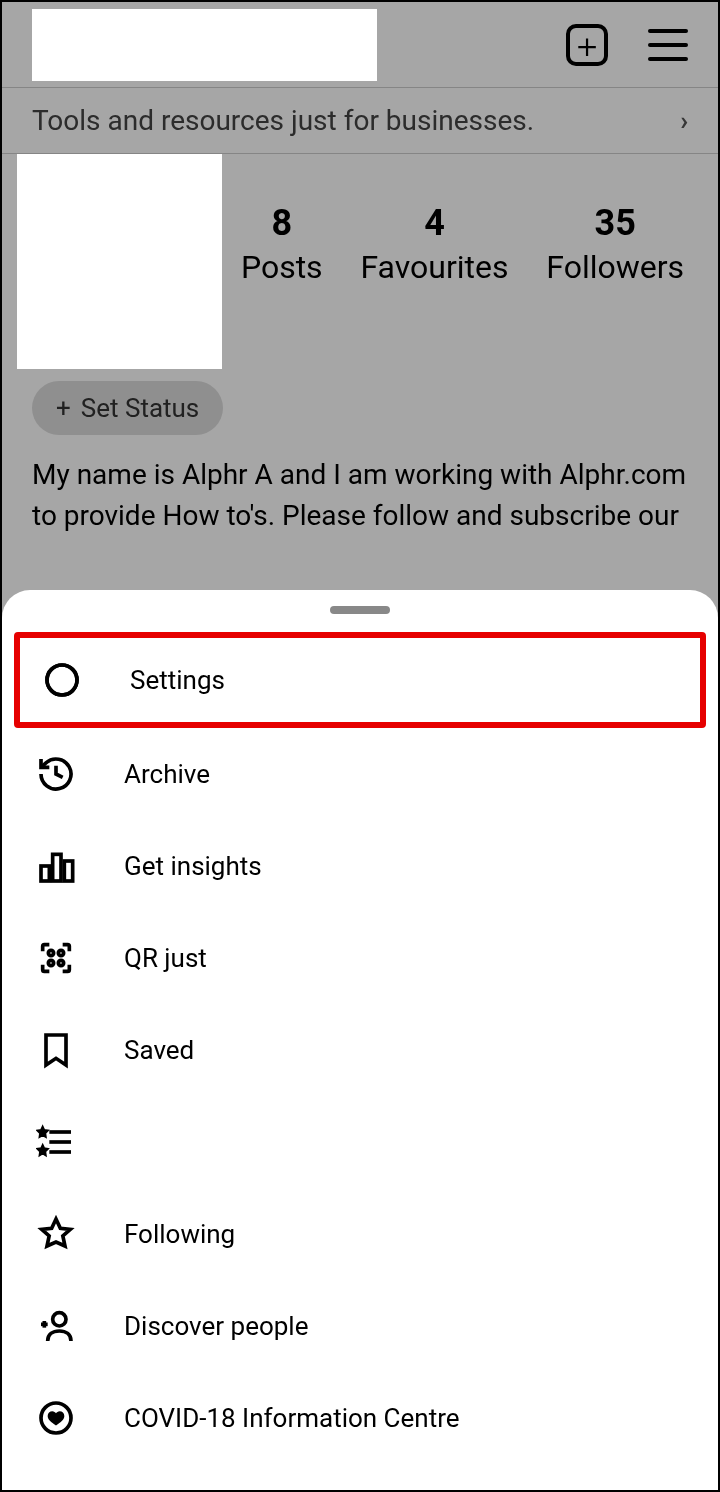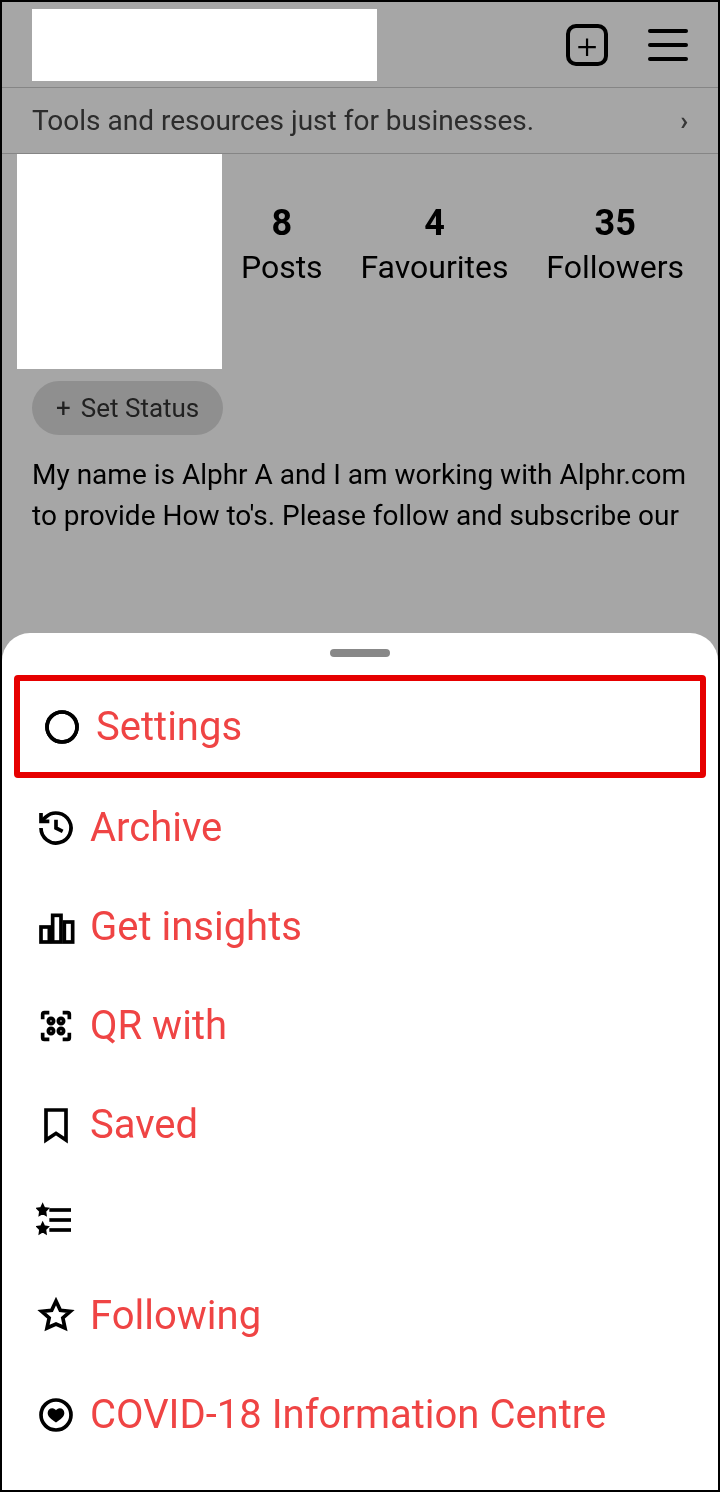--- a/index.html
+++ b/index.html
@@ -21,21 +21,21 @@
   .avatar-box { width: 205px; height: 215px; background: #fff; position: relative; z-index: 2; }
   .stats { flex: 1; display: flex; justify-content: space-around; align-items: flex-start; padding-top: 48px; }
   .stat { text-align: center; }
   .stat-num { font-size: 36px; font-weight: 700; }
   .stat-lbl { font-size: 32px; margin-top: 4px; }
   .status-chip { display: inline-flex; align-items: center; gap: 10px; margin: 12px 0 0 30px; background: #dcdcdc; border-radius: 999px; padding: 12px 24px; font-size: 26px; color: #333; }
   .bio { padding: 20px 30px 0 30px; font-size: 28px; line-height: 1.45; }
   
   .sheet { position: absolute; left: 0; right: 0; bottom: 0; background: #fff; border-top-left-radius: 28px; border-top-right-radius: 28px; z-index: 3; padding: 16px 0 26px 0; }
   .grabber { width: 60px; height: 8px; background: #888; border-radius: 4px; margin: 0 auto 18px auto; }
-  .menu-item { display: flex; align-items: center; gap: 14px; padding: 26px 34px; font-size: 40px; color: #ef4444; }
+  .menu-item { display: flex; align-items: center; gap: 48px; padding: 26px 34px; font-size: 26px; color: #000000; }
   .menu-item.highlight { border: 6px solid #e60000; border-radius: 4px; margin: 0 12px; padding: 22px 22px; }
   .micon { width: 40px; height: 40px; flex: 0 0 40px; display: inline-flex; align-items: center; justify-content: center; }
   .micon svg { width: 40px; height: 40px; stroke: #000; stroke-width: 2.2; fill: none; }
 </style>
 </head>
 <body>
 
 <div class="screen">
   
   <div class="header">
@@ -125,21 +125,21 @@
     <div class="menu-item">
       <span class="micon">
         <svg viewBox="0 0 24 24">
             <path d="M4 8V5a1 1 0 0 1 1-1h3M20 8V5a1 1 0 0 0-1-1h-3M4 16v3a1 1 0 0 0 1 1h3M20 16v3a1 1 0 0 1-1 1h-3"></path>
             <circle cx="9" cy="9" r="1.6"></circle>
             <circle cx="15" cy="9" r="1.6"></circle>
             <circle cx="9" cy="15" r="1.6"></circle>
             <circle cx="15" cy="15" r="1.6"></circle>
           </svg>
       </span>
-      <span>QR with</span>
+      <span>QR just</span>
     </div>
 
     <div class="menu-item">
       <span class="micon">
         <svg viewBox="0 0 24 24">
             <path d="M6 3h12v18l-6-4-6 4z"></path>
           </svg>
       </span>
       <span>Saved</span>
     </div>
@@ -158,20 +158,31 @@
 
     <div class="menu-item">
       <span class="micon">
         <svg viewBox="0 0 24 24">
             <path d="M12 3l2.6 5.6 6 .6-4.5 4 1.3 6L12 16.8 6.6 19.2l1.3-6L3.4 9.2l6-.6z"></path>
           </svg>
       </span>
       <span>Following</span>
     </div>
 
+    <div class="menu-item">
+      <span class="micon">
+        <svg viewBox="0 0 24 24">
+            <circle cx="14" cy="8" r="4"></circle>
+            <path d="M7 21c0-4 3-6 7-6s7 2 7 6"></path>
+            <line x1="3" y1="11" x2="7" y2="11"></line>
+            <line x1="5" y1="9" x2="5" y2="13"></line>
+          </svg>
+      </span>
+      <span>Discover people</span>
+    </div>
 
     <div class="menu-item">
       <span class="micon">
         <svg viewBox="0 0 24 24">
             <circle cx="12" cy="12" r="9"></circle>
             <path d="M12 16.5c-3-2-5-3.6-5-5.7C7 9 8.3 8 9.8 8c1 0 1.7.6 2.2 1.2C12.5 8.6 13.2 8 14.2 8 15.7 8 17 9 17 10.8c0 2.1-2 3.7-5 5.7z" fill="#000" stroke="none"></path>
           </svg>
       </span>
       <span>COVID-18 Information Centre</span>
     </div>

